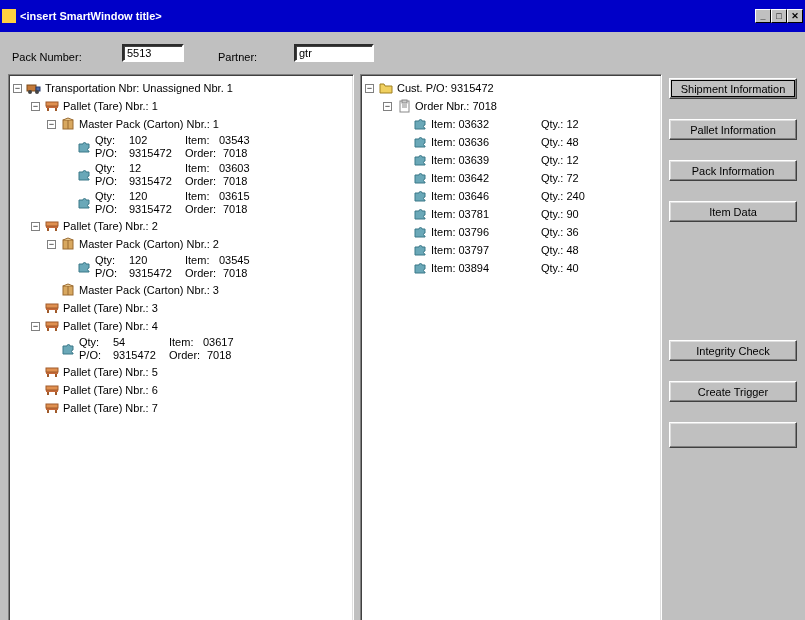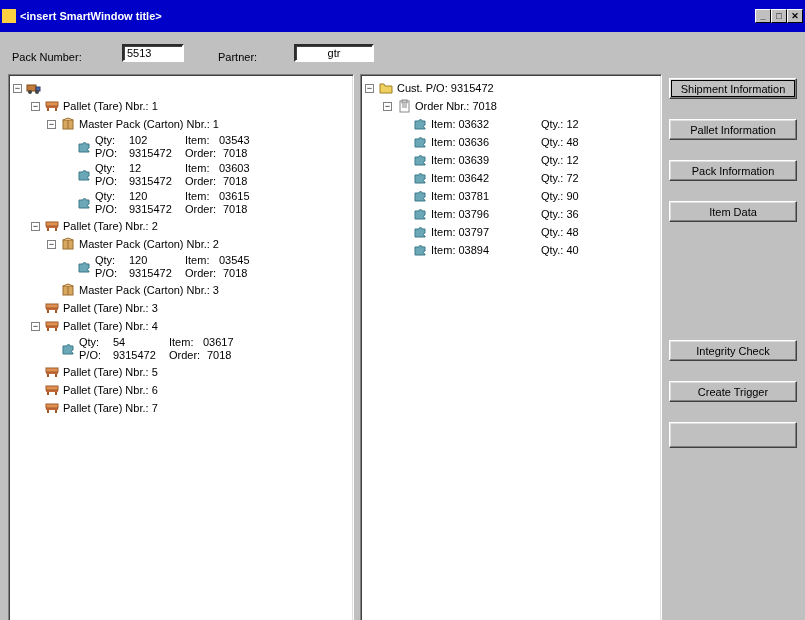--- a/index.html
+++ b/index.html
@@ -117,38 +117,39 @@
     <div class="winbtn">✕</div>
   </div>
 </div>
 
 <div class="content">
 
   <div class="toprow">
     <span class="lbl" style="width:108px; padding-left:4px;">Pack Number:</span>
     <input class="textbox" style="width: 62px;" value="5513">
     <span class="lbl" style="width:70px; margin-left:28px;">Partner:</span>
-    <input class="textbox" style="width: 80px; text-align: center;" value="gtr">
+    <input class="textbox" style="width: 80px;" value="gtr">
   </div>
 
   <div class="panels">
 
     <div class="panel panel-left tree">
       <ul id="left-tree-root">
           <li>
             <div class="row ">
               <span class="expander">−</span>
               <span class="ic">
                 <svg width="16" height="16">
                   <rect x="1" y="5" width="9" height="6" fill="#c47a3a" stroke="#7a4a1a"></rect>
                   <rect x="10" y="7" width="4" height="4" fill="#4a6aa8" stroke="#2a3a68"></rect>
                   <circle cx="4" cy="12" r="2" fill="#444"></circle>
                   <circle cx="11" cy="12" r="2" fill="#444"></circle>
                 </svg>
               </span>
+              <span class="nodelabel">Transportation  Nbr: Unassigned Nbr. 1</span>
             </div>
           </li>
           <li>
             <div class="row indent1">
               <span class="expander">−</span>
               <span class="ic">
                 <svg width="16" height="16">
                   <rect x="2" y="8" width="12" height="2" fill="#c86a3a"></rect>
                   <rect x="2" y="4" width="12" height="4" fill="#e09050" stroke="#a05a2a"></rect>
                   <rect x="3" y="10" width="2" height="3" fill="#a05a2a"></rect>
@@ -405,20 +406,32 @@
           <li>
             <div class="row indent2 ritem">
               <span class="noexp"></span>
               <span class="ic">
                 <svg width="16" height="16">
                   <path d="M3 5 h4 a1.5 1.5 0 1 1 3 0 h3 v4 a1.5 1.5 0 1 0 0 3 v1 h-10 z" fill="#6aa8b8" stroke="#3a7888"></path>
                 </svg>
               </span>
               <span class="nodelabel c1">Item: 03642</span>
               <span class="nodelabel c2">Qty.: 72</span>
+            </div>
+          </li>
+          <li>
+            <div class="row indent2 ritem">
+              <span class="noexp"></span>
+              <span class="ic">
+                <svg width="16" height="16">
+                  <path d="M3 5 h4 a1.5 1.5 0 1 1 3 0 h3 v4 a1.5 1.5 0 1 0 0 3 v1 h-10 z" fill="#6aa8b8" stroke="#3a7888"></path>
+                </svg>
+              </span>
+              <span class="nodelabel c1">Item: 03646</span>
+              <span class="nodelabel c2">Qty.: 240</span>
             </div>
           </li>
           <li>
             <div class="row indent2 ritem">
               <span class="noexp"></span>
               <span class="ic">
                 <svg width="16" height="16">
                   <path d="M3 5 h4 a1.5 1.5 0 1 1 3 0 h3 v4 a1.5 1.5 0 1 0 0 3 v1 h-10 z" fill="#6aa8b8" stroke="#3a7888"></path>
                 </svg>
               </span>

